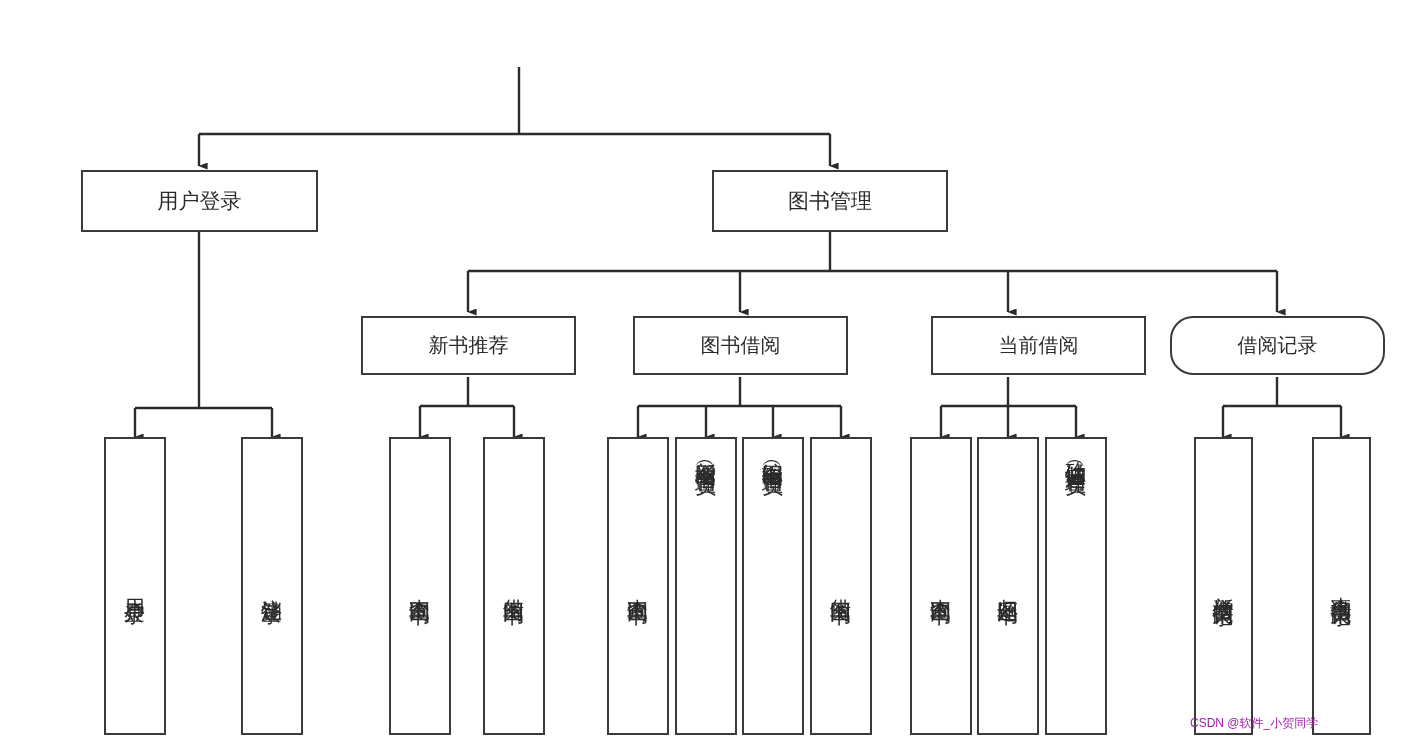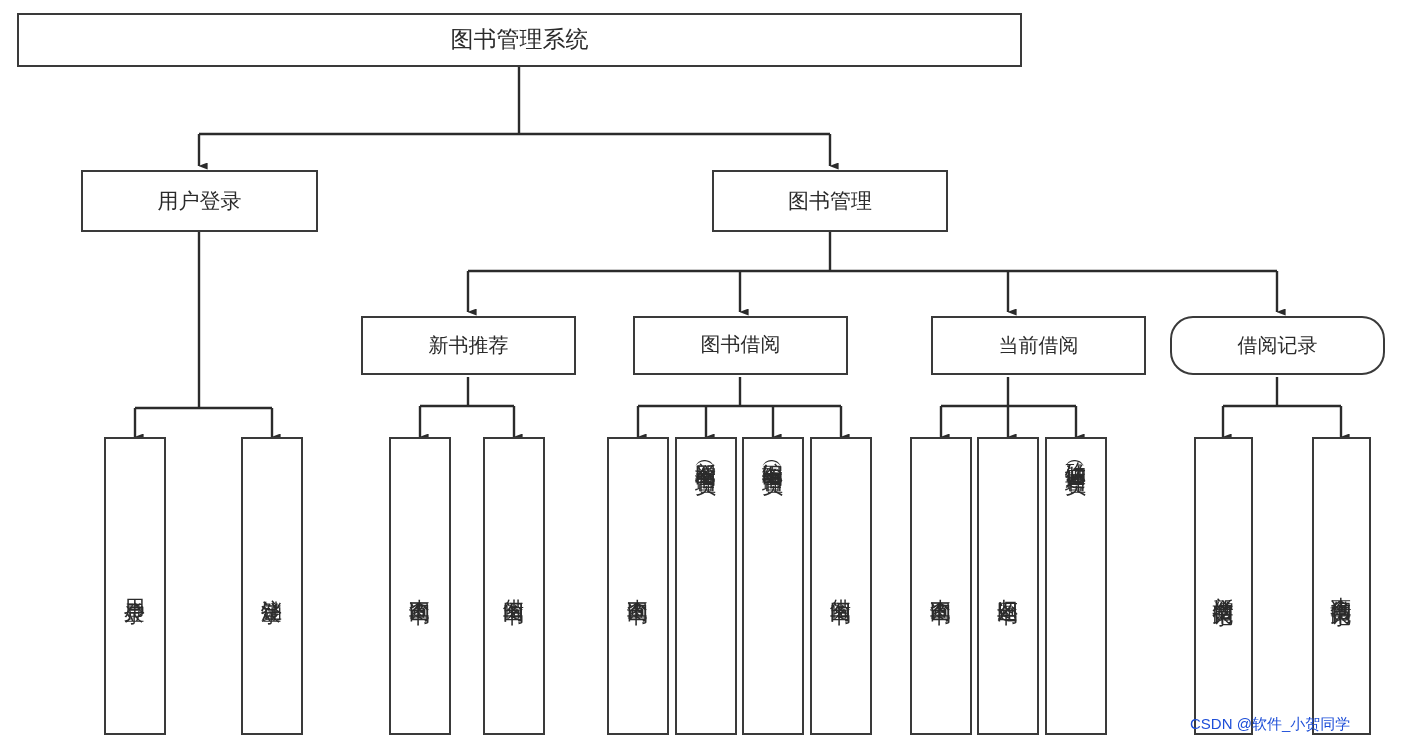--- a/index.html
+++ b/index.html
@@ -71,22 +71,22 @@
   }
   .node.level-3.tall-text {
     align-items: flex-start;
   }
   .node.level-3.center-text {
     align-items: center;
     padding-top: 0;
   }
   .watermark {
     position: absolute;
-    color: #1d4ed8;
-    font-size: 15px;
+    color: #a21caf;
+    font-size: 12px;
     white-space: nowrap;
     user-select: none;
   }
 </style>
 </head>
 <body>
 
 <div id="diagram-root">
 
   <svg id="edge-layer" width="1405" height="747" viewBox="0 0 1405 747" xmlns="http://www.w3.org/2000/svg">
@@ -132,37 +132,34 @@
       <path d="M1008,406 L1008,437" marker-end="url(#arrowhead)"></path>
       <path d="M1076,406 L1076,437" marker-end="url(#arrowhead)"></path>
 
       <path d="M1277,377 L1277,406"></path>
       <path d="M1223,406 L1341,406"></path>
       <path d="M1223,406 L1223,437" marker-end="url(#arrowhead)"></path>
       <path d="M1341,406 L1341,437" marker-end="url(#arrowhead)"></path>
     </g>
   </svg>
 
-  <div class="node level-0" style="left:17px; top:13px; width:1005px; height:54px;">
-    <span class="node-label">图书管理系统</span>
-  </div>
 
   <div class="node level-1" style="left:81px; top:170px; width:237px; height:62px;">
     <span class="node-label">用户登录</span>
   </div>
 
   <div class="node level-1" style="left:712px; top:170px; width:236px; height:62px;">
     <span class="node-label">图书管理</span>
   </div>
 
   <div class="node level-2" style="left:361px; top:316px; width:215px; height:59px;">
     <span class="node-label">新书推荐</span>
   </div>
 
-  <div class="node level-2" style="left:633px; top:316px; width:215px; height:59px;font-family:Liberation Mono, monospace;">
+  <div class="node level-2" style="left:633px; top:316px; width:215px; height:59px;">
     <span class="node-label">图书借阅</span>
   </div>
 
   <div class="node level-2" style="left:901px; top:316px; width:215px; height:59px;margin-left:30px;">
     <span class="node-label">当前借阅</span>
   </div>
 
   <div class="node level-2" style="left:1170px; top:316px; width:215px; height:59px;border-radius:23px;">
     <span class="node-label">借阅记录</span>
   </div>

